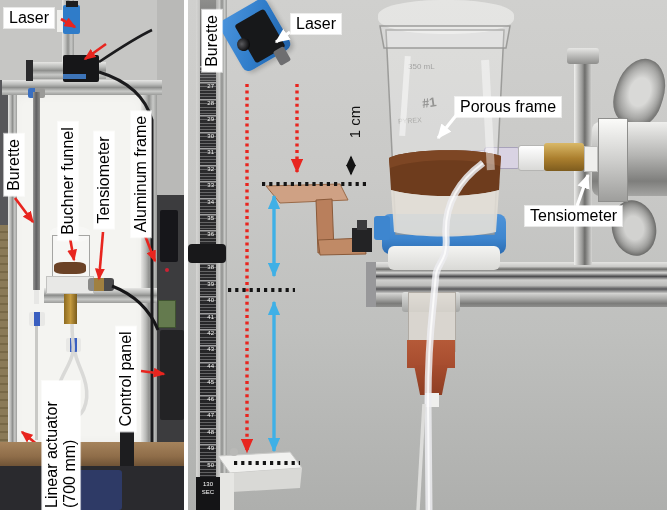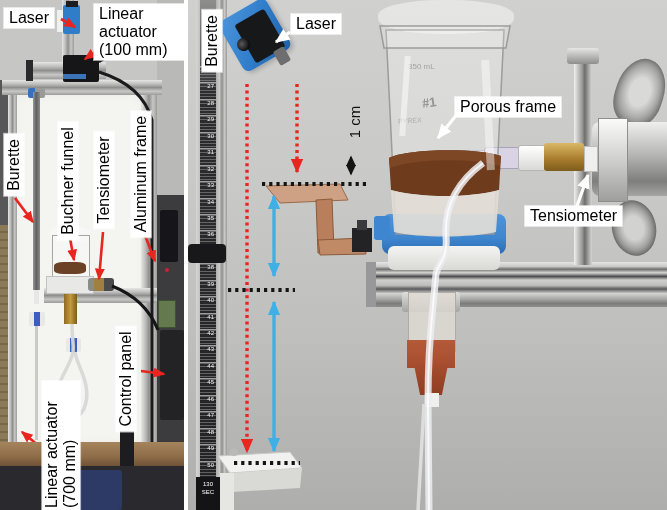--- a/index.html
+++ b/index.html
@@ -89,21 +89,20 @@
       <line x1="141" y1="371" x2="164" y2="374" stroke="#e8251f" stroke-width="2.6" marker-end="url(#L-red)"></line>
       <line x1="39" y1="446" x2="22" y2="432" stroke="#e8251f" stroke-width="2.6" marker-end="url(#L-red)"></line>
     </svg>
 
     <div class="abs" style="left:0;top:442px;width:184px;height:24px;background:linear-gradient(180deg,#a5835c,#8f6d49 60%,#6f5336);"></div>
     <div class="abs" style="left:0;top:466px;width:184px;height:44px;background:#2a2a2e;"></div>
     <div class="abs" style="left:58px;top:470px;width:64px;height:40px;background:#2e3a66;border-radius:3px;"></div>
     <div class="abs" style="left:120px;top:400px;width:14px;height:66px;background:#1d1d1f;"></div>
 
     <div class="label" style="left:4px;top:8px;"><span>Laser</span></div>
-    <div class="label wrap" style="left:94px;top:4px;width:86px;white-space:normal;"><span>Linear actuator (100 mm)</span></div>
     <div class="label vlabel" style="left:14px;top:165px;"><span>Burette</span></div>
     <div class="label vlabel" style="left:68px;top:181px;"><span>Buchner funnel</span></div>
     <div class="label vlabel" style="left:104px;top:180px;"><span>Tensiometer</span></div>
     <div class="label vlabel" style="left:141px;top:174px;"><span>Aluminum frame</span></div>
     <div class="label vlabel" style="left:126px;top:379px;"><span>Control panel</span></div>
     <div class="label vlabel wrap" style="left:61px;top:447px;width:122px;white-space:normal;text-align:left;"><span>Linear actuator (700 mm)</span></div>
   </div>
 
   <div class="panel" id="panel-right">
 

